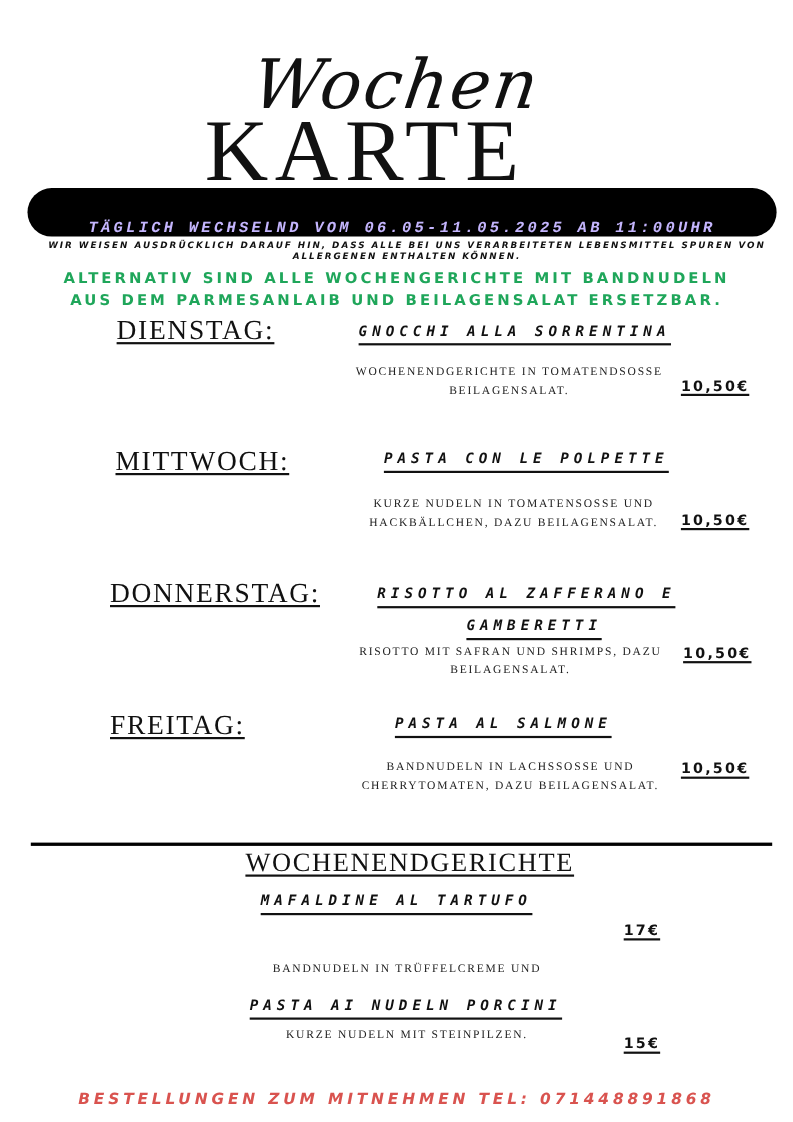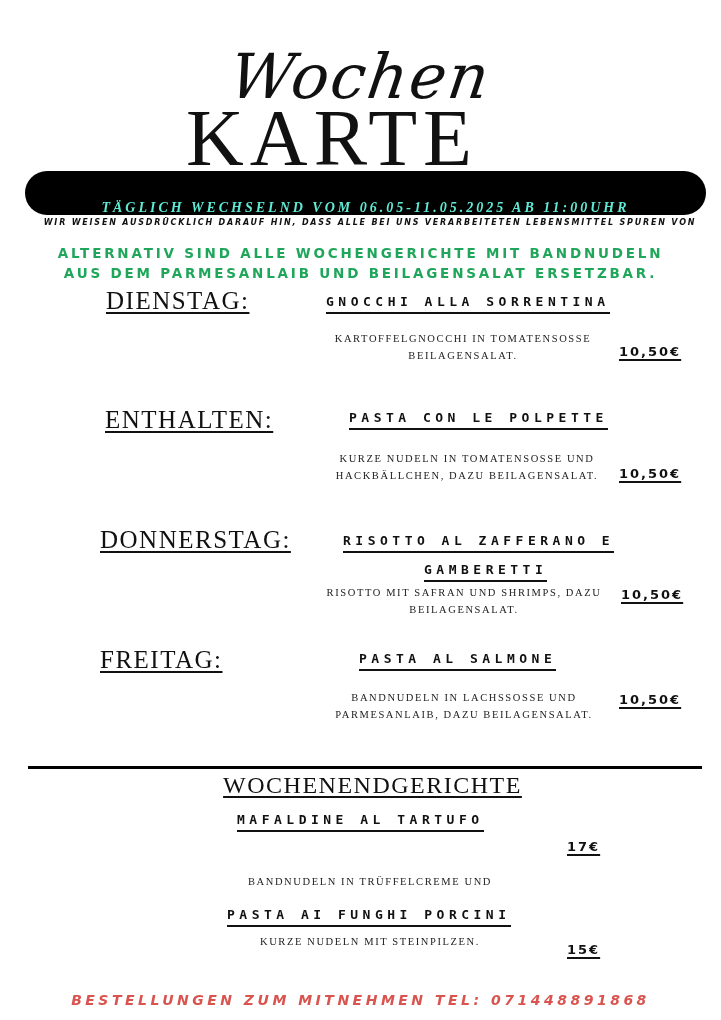--- a/index.html
+++ b/index.html
@@ -1,91 +1,92 @@
 <!DOCTYPE html>
 <html><head>
 <meta charset="utf-8">
 <style>
   html,body{margin:0;padding:0;background:#fff;}
   body{width:721px;height:1020px;position:relative;overflow:hidden;color:#111;}
   .abs{position:absolute;}
   .script{font-family:"DejaVu Serif",serif;font-style:italic;font-weight:normal;font-size:62px;left:0;width:721px;text-align:center;top:40px;letter-spacing:2px;transform:skewX(-8deg);}
   .karte{font-family:"Liberation Serif",serif;font-size:80px;left:0;width:664px;text-align:center;top:98px;letter-spacing:6px;line-height:80px;}
   .bar{left:25px;top:171px;width:681px;height:44px;background:#000;border-radius:22px;display:flex;align-items:center;justify-content:center;}
-  .bar span{color:#5eead4;font-family:Liberation Serif, serif;font-weight:bold;font-style:italic;font-size:14px;letter-spacing:3px;margin-top:29px;}
+  .bar span{color:#c4b5fd;font-family:Liberation Mono, monospace;font-weight:bold;font-style:italic;font-size:14px;letter-spacing:3px;margin-top:29px;}
   .allergen{left:20px;width:700px;top:218px;text-align:center;font-family:"DejaVu Sans",sans-serif;font-weight:bold;font-style:italic;font-size:8px;letter-spacing:1.8px;line-height:10px;}
   .green{left:0;width:721px;top:243px;text-align:center;color:#1fa65a;font-family:"DejaVu Sans",sans-serif;font-weight:bold;font-size:13.5px;letter-spacing:2.8px;line-height:20px;}
   .day{font-family:"Liberation Serif",serif;font-size:25px;letter-spacing:1.5px;text-decoration:underline;text-decoration-thickness:2px;text-underline-offset:3px;}
-  .dish{font-family:"DejaVu Sans Mono",monospace;font-weight:bold;font-size:13px;letter-spacing:4.5px;border-bottom:2px solid #111;padding-bottom:3px;white-space:nowrap;}
+  .dish{font-family:"DejaVu Sans Mono",monospace;font-weight:bold;font-size:13px;letter-spacing:4.5px;border-bottom:2px solid #111;padding-bottom:3px;white-space:nowrap;font-style:italic;}
   .desc{font-family:"Liberation Serif",serif;font-size:10.5px;letter-spacing:1.6px;text-align:center;line-height:17px;color:#222;}
   .price{font-family:"DejaVu Sans",sans-serif;font-weight:bold;font-size:13px;letter-spacing:2px;text-decoration:underline;text-decoration-thickness:2px;text-underline-offset:3px;}
   .rule{left:28px;top:766px;width:674px;height:3px;background:#000;}
   .weekend{font-family:"Liberation Serif",serif;font-size:24px;letter-spacing:1.5px;text-decoration:underline;text-decoration-thickness:1.5px;text-underline-offset:3px;left:0;width:745px;text-align:center;top:772px;}
   .footer{left:0;width:721px;text-align:center;top:992px;color:#d9534f;font-family:"DejaVu Sans",sans-serif;font-weight:bold;font-style:italic;font-size:14px;letter-spacing:3.5px;}
 </style>
 </head>
 <body>
 
 <div class="abs script">Wochen</div>
 <div class="abs karte">KARTE</div>
 
 <div class="abs bar">
   <span>TÄGLICH WECHSELND VOM 06.05-11.05.2025 AB 11:00UHR</span>
 </div>
 
 <div class="abs allergen">
   <div>WIR WEISEN AUSDRÜCKLICH DARAUF HIN, DASS ALLE BEI UNS VERARBEITETEN LEBENSMITTEL SPUREN VON</div>
+  <div>ALLERGENEN ENTHALTEN KÖNNEN.</div>
 </div>
 
 <div class="abs green">
   <div>ALTERNATIV SIND ALLE WOCHENGERICHTE MIT BANDNUDELN</div>
   <div>AUS DEM PARMESANLAIB UND BEILAGENSALAT ERSETZBAR.</div>
 </div>
 
 <div class="abs day" style="left:106px;top:287px;">DIENSTAG:</div>
 <div class="abs dish" style="left:326px;top:294px;">GNOCCHI ALLA SORRENTINA</div>
 <div class="abs desc" style="left:318px;width:290px;top:330px;">
-  <div>KARTOFFELGNOCCHI IN TOMATENSOSSE</div>
+  <div>WOCHENENDGERICHTE IN TOMATENDSOSSE</div>
   <div>BEILAGENSALAT.</div>
 </div>
 <div class="abs price" style="left:619px;top:344px;">10,50€</div>
 
-<div class="abs day" style="left:105px;top:406px;">ENTHALTEN:</div>
+<div class="abs day" style="left:105px;top:406px;">MITTWOCH:</div>
 <div class="abs dish" style="left:349px;top:410px;">PASTA CON LE POLPETTE</div>
 <div class="abs desc" style="left:322px;width:290px;top:450px;">
   <div>KURZE NUDELN IN TOMATENSOSSE UND</div>
   <div>HACKBÄLLCHEN, DAZU BEILAGENSALAT.</div>
 </div>
 <div class="abs price" style="left:619px;top:466px;">10,50€</div>
 
 <div class="abs day" style="left:100px;top:526px;">DONNERSTAG:</div>
 <div class="abs dish" style="left:343px;top:533px;">RISOTTO AL ZAFFERANO E</div>
 <div class="abs dish" style="left:424px;top:562px;">GAMBERETTI</div>
 <div class="abs desc" style="left:316px;width:296px;top:584px;">
   <div>RISOTTO MIT SAFRAN UND SHRIMPS, DAZU</div>
   <div>BEILAGENSALAT.</div>
 </div>
 <div class="abs price" style="left:621px;top:587px;">10,50€</div>
 
 <div class="abs day" style="left:100px;top:646px;">FREITAG:</div>
 <div class="abs dish" style="left:359px;top:651px;">PASTA AL SALMONE</div>
 <div class="abs desc" style="left:316px;width:296px;top:689px;">
   <div>BANDNUDELN IN LACHSSOSSE UND</div>
-  <div>PARMESANLAIB, DAZU BEILAGENSALAT.</div>
+  <div>CHERRYTOMATEN, DAZU BEILAGENSALAT.</div>
 </div>
 <div class="abs price" style="left:619px;top:692px;">10,50€</div>
 
 <div class="abs rule"></div>
 <div class="abs weekend">WOCHENENDGERICHTE</div>
 
 <div class="abs dish" style="left:237px;top:812px;">MAFALDINE AL TARTUFO</div>
 <div class="abs desc" style="left:230px;width:280px;top:837px;margin-top:36px;">
   <div>BANDNUDELN IN TRÜFFELCREME UND</div>
 </div>
 <div class="abs price" style="left:567px;top:839px;">17€</div>
 
-<div class="abs dish" style="left:227px;top:907px;">PASTA AI FUNGHI PORCINI</div>
+<div class="abs dish" style="left:227px;top:907px;">PASTA AI NUDELN PORCINI</div>
 <div class="abs desc" style="left:230px;width:280px;top:933px;">
   <div>KURZE NUDELN MIT STEINPILZEN.</div>
 </div>
 <div class="abs price" style="left:567px;top:942px;">15€</div>
 
 <div class="abs footer">BESTELLUNGEN ZUM MITNEHMEN TEL: 071448891868</div>
 
 </body></html>

